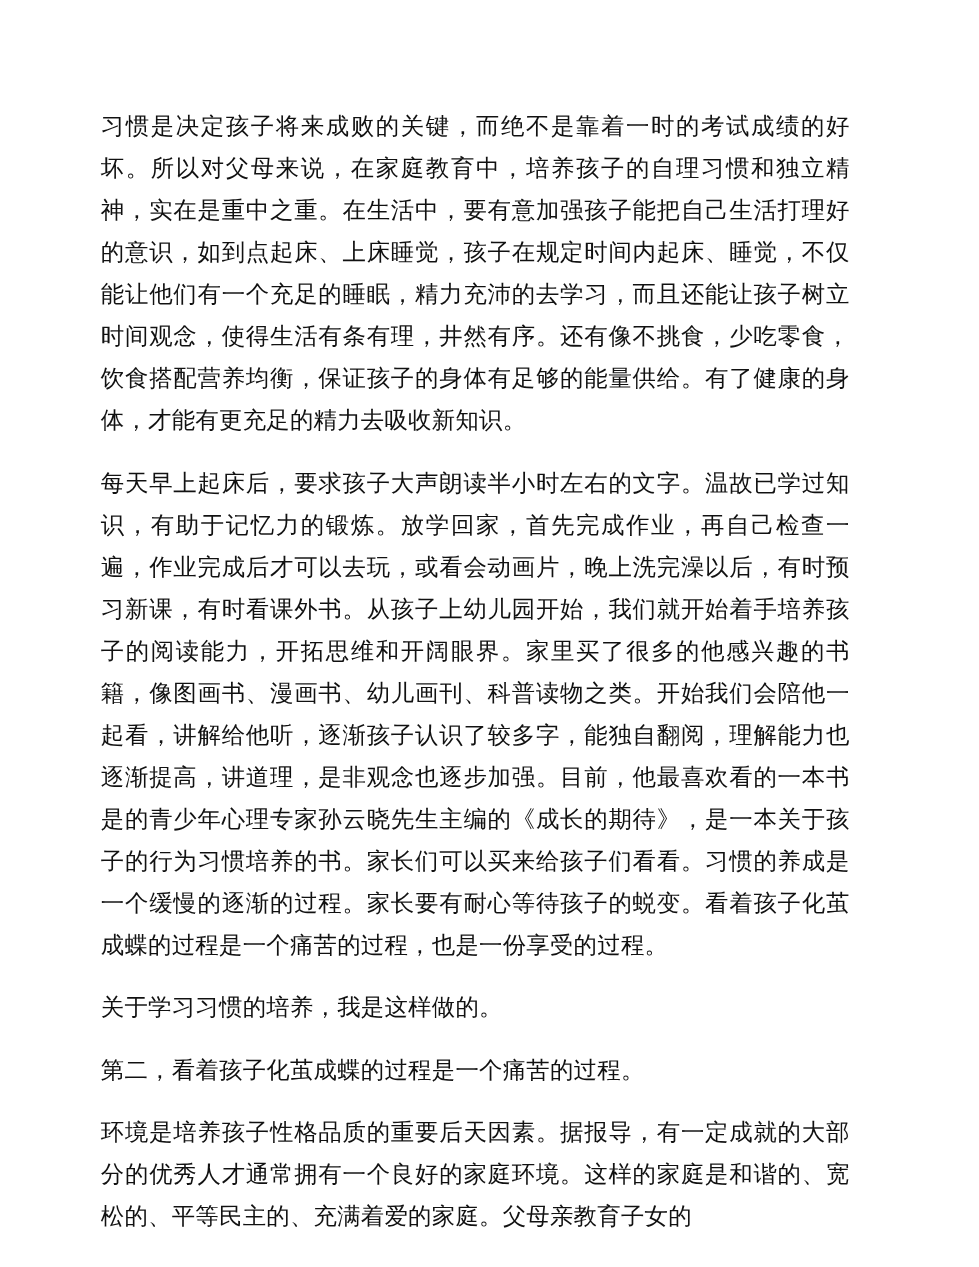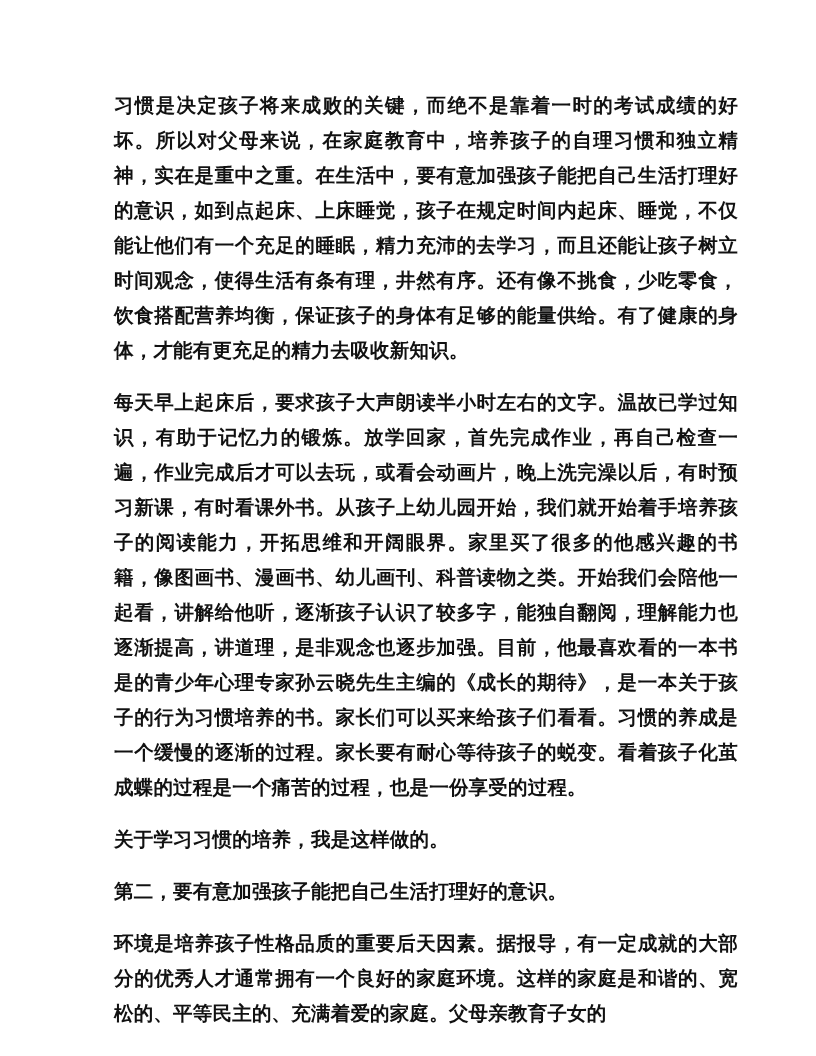--- a/index.html
+++ b/index.html
@@ -16,24 +16,23 @@
   .page {
     position: relative;
     width: 816px;
     height: 1056px;
     background: #ffffff;
     box-sizing: border-box;
     overflow: hidden;
   }
   .content {
     position: absolute;
-    left: 114px;
+    left: 84px;
     top: 88px;
     width: 624px;
-    font-weight: bold;
   }
   .para {
     font-size: 19.5px;
     line-height: 35px;
     text-align: justify;
     text-justify: inter-ideograph;
     margin: 0 0 17px 0;
     letter-spacing: 0.2px;
     color: #111111;
   }
@@ -42,16 +41,16 @@
   }
 </style>
 </head>
 <body>
 
 <div class="page">
   <div class="content">
     <p class="para">习惯是决定孩子将来成败的关键，而绝不是靠着一时的考试成绩的好坏。所以对父母来说，在家庭教育中，培养孩子的自理习惯和独立精神，实在是重中之重。在生活中，要有意加强孩子能把自己生活打理好的意识，如到点起床、上床睡觉，孩子在规定时间内起床、睡觉，不仅能让他们有一个充足的睡眠，精力充沛的去学习，而且还能让孩子树立时间观念，使得生活有条有理，井然有序。还有像不挑食，少吃零食，饮食搭配营养均衡，保证孩子的身体有足够的能量供给。有了健康的身体，才能有更充足的精力去吸收新知识。</p>
     <p class="para">每天早上起床后，要求孩子大声朗读半小时左右的文字。温故已学过知识，有助于记忆力的锻炼。放学回家，首先完成作业，再自己检查一遍，作业完成后才可以去玩，或看会动画片，晚上洗完澡以后，有时预习新课，有时看课外书。从孩子上幼儿园开始，我们就开始着手培养孩子的阅读能力，开拓思维和开阔眼界。家里买了很多的他感兴趣的书籍，像图画书、漫画书、幼儿画刊、科普读物之类。开始我们会陪他一起看，讲解给他听，逐渐孩子认识了较多字，能独自翻阅，理解能力也逐渐提高，讲道理，是非观念也逐步加强。目前，他最喜欢看的一本书是的青少年心理专家孙云晓先生主编的《成长的期待》，是一本关于孩子的行为习惯培养的书。家长们可以买来给孩子们看看。习惯的养成是一个缓慢的逐渐的过程。家长要有耐心等待孩子的蜕变。看着孩子化茧成蝶的过程是一个痛苦的过程，也是一份享受的过程。</p>
     <p class="para">关于学习习惯的培养，我是这样做的。</p>
-    <p class="para">第二，要有意加强孩子能把自己生活打理好的意识。</p>
+    <p class="para">第二，看着孩子化茧成蝶的过程是一个痛苦的过程。</p>
     <p class="para">环境是培养孩子性格品质的重要后天因素。据报导，有一定成就的大部分的优秀人才通常拥有一个良好的家庭环境。这样的家庭是和谐的、宽松的、平等民主的、充满着爱的家庭。父母亲教育子女的</p>
   </div>
 </div>
 
 </body></html>

